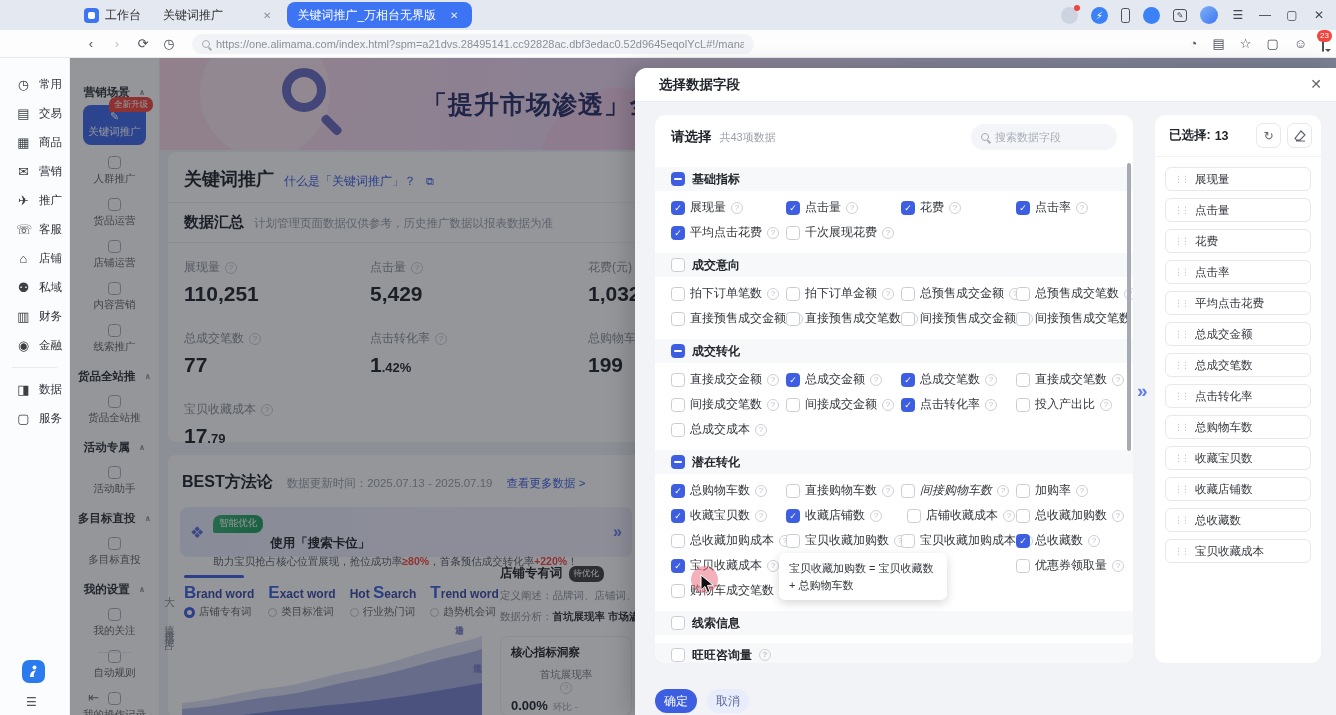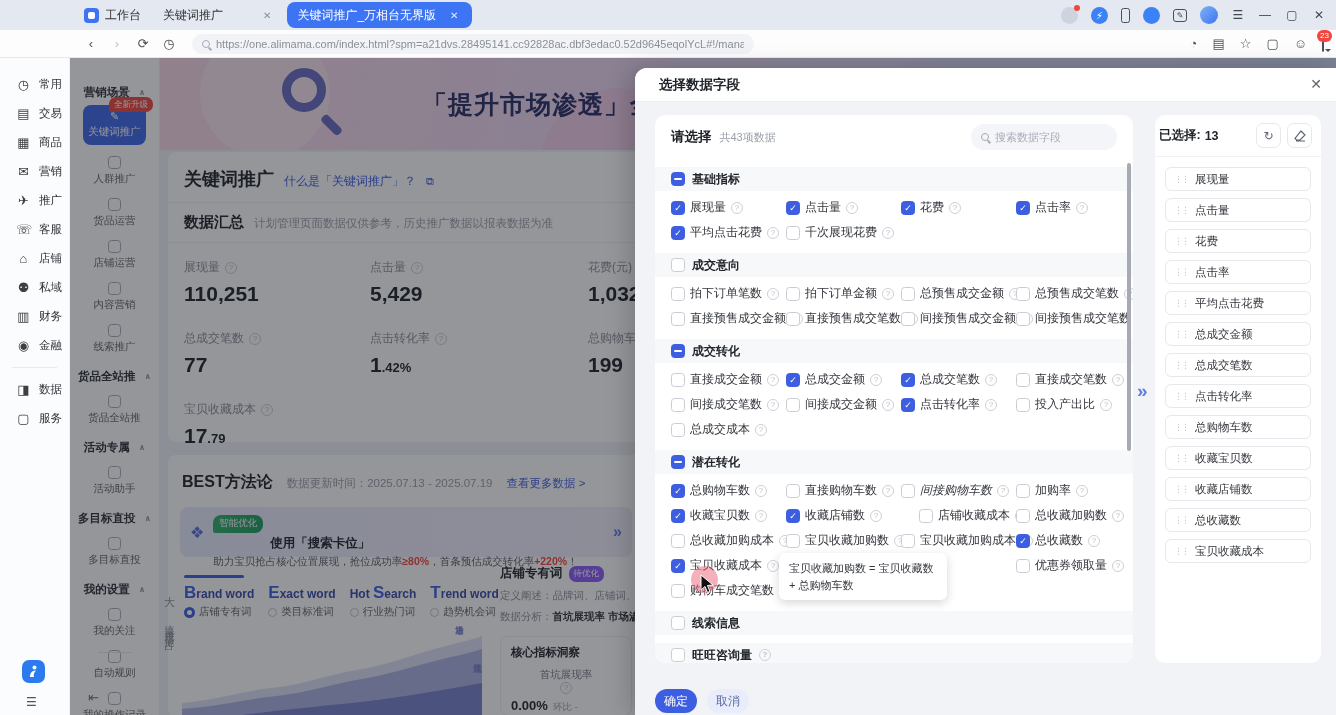--- a/index.html
+++ b/index.html
@@ -102,21 +102,21 @@
   .btab-cn { display:flex; align-items:center; gap:4px; font-size:10.5px; color:#666; margin-top:2px; white-space:nowrap; }
   .radio { width:9px; height:9px; border:1.2px solid #C3C7CF; border-radius:50%; flex:none; }
   .radio.on { width:11px; height:11px; border:3px solid #3D5EE0; }
   .ax-top { position:absolute; left:-4px; top:140px; font-size:11px; color:#8A9097; }
   .ax-label { position:absolute; left:-6px; top:162px; writing-mode:vertical-rl; font-size:10px; color:#8A9097; letter-spacing:3px; }
   .chart { position:absolute; left:14px; top:158px; width:300px; height:102px; }
   .ch-lb { position:absolute; writing-mode:vertical-rl; font-size:8.5px; color:#7A80C9; }
   .mini { position:absolute; left:332px; top:110px; width:136px; }
   .mini-tr { display:flex; align-items:center; gap:6px; }
   .mini-title { font-size:12.5px; font-weight:700; color:#23262B; }
-  .rbadge { background:#8b5cf6; color:#fff; font-size:8.5px; padding:2px 5px; border-radius:7px; }
+  .rbadge { background:#404040; color:#fff; font-size:8.5px; padding:2px 5px; border-radius:7px; }
   .mini-line { font-size:10.5px; color:#8A9097; margin-top:7px; white-space:nowrap; overflow:hidden; width:136px; }
   .mini-strong { color:#33363C; font-weight:700; }
   .insight { position:absolute; left:332px; top:181px; width:132px; height:80px; border:1px solid #ECEEF2; border-radius:8px; background:#fff; padding:8px 10px; }
   .ins-title { font-size:11.5px; font-weight:700; color:#23262B; }
   .ins-lrow { display:flex; align-items:center; gap:0; margin-top:8px;flex-direction:column; }
   .ins-label { font-size:10.5px; color:#777C84; }
   .ins-vrow { display:flex; align-items:baseline; gap:5px; margin-top:4px; }
   .ins-value { font-size:13px; font-weight:700; color:#1F2329; }
   .ins-delta { font-size:9.5px; color:#9AA0A8; }
 
@@ -137,21 +137,21 @@
   .grow { position:relative; height:25px; }
   .gitem { position:absolute; top:0; height:25px; display:flex; align-items:center; gap:5px; }
   .cb { width:14px; height:14px; border:1px solid #C9CCD4; border-radius:3.5px; background:#fff; display:flex; align-items:center; justify-content:center; color:#fff; font-size:9px; flex:none; }
   .cb.on { background:#3D5EE0; border-color:#3D5EE0; }
   .cb.ind { background:#3D5EE0; border-color:#3D5EE0; }
   .cb.ind::after { content:''; width:8px; height:2px; background:#fff; border-radius:1px; }
   .gi-t { font-size:12px; color:#33363C; white-space:nowrap; }
   .qi { width:12px; height:12px; border:1px solid #CDD0D7; border-radius:50%; color:#B9BDC6; font-size:8px; line-height:10px; text-align:center; flex:none; }
   .thumb { position:absolute; right:2px; top:48px; width:4px; height:288px; background:#A6AAB2; border-radius:2px; }
   .panelR { position:absolute; left:520px; top:47px; width:166px; height:548px; background:#fff; border-radius:10px; }
-  .prh { height:42px; display:flex; align-items:center; gap:4px; padding:0 9px 0 4px; border-bottom:1px solid #F1F2F5; }
+  .prh { height:42px; display:flex; align-items:center; gap:4px; padding:0 9px 0 14px; border-bottom:1px solid #F1F2F5; }
   .pr-title, .pr-count { font-size:12.5px; font-weight:700; color:#1F2329; }
   .pr-btns { margin-left:auto; display:flex; gap:6px; }
   .ibtn { width:25px; height:25px; border:1px solid #E7E8EC; border-radius:7px; display:flex; align-items:center; justify-content:center; color:#5F6470; font-size:12px; background:#fff; }
   #selected-list { padding:10px 10px 0; }
   .pill { height:24px; border:1px solid #E7E8EC; border-radius:6px; display:flex; align-items:center; gap:7px; padding:0 8px; margin-bottom:7px; background:#fff; }
   .drag { color:#C2C6CE; font-size:9px; letter-spacing:-2px; }
   .pill-t { font-size:11.5px; color:#33363C; }
   .expand { position:absolute; left:502px; top:312px; color:#5C7BE8; font-size:19px; font-weight:700; }
   .okbtn { position:absolute; left:20px; top:621px; width:42px; height:24px; border-radius:12px; background:#3D5EE0; color:#fff; font-size:12px; display:flex; align-items:center; justify-content:center; }
   .cancelbtn { position:absolute; left:72px; top:621px; width:42px; height:24px; border-radius:12px; background:#E9EDFB; color:#5B6B9E; font-size:12px; display:flex; align-items:center; justify-content:center; }
@@ -715,21 +715,21 @@
             <div class="gitem" style="left: 16px;">
               <span class="cb on">✓</span>
               <span class="gi-t">收藏宝贝数</span>
               <span class="qi">?</span>
             </div>
             <div class="gitem" style="left: 131px;">
               <span class="cb on">✓</span>
               <span class="gi-t">收藏店铺数</span>
               <span class="qi">?</span>
             </div>
-            <div class="gitem" style="left: 258px; padding-left: 6px;">
+            <div class="gitem" style="left: 246px; padding-left: 6px;">
               <span class="cb"></span>
               <span class="gi-t">店铺收藏成本</span>
               <span class="qi">?</span>
             </div>
             <div class="gitem" style="left: 361px; font-family: Liberation Mono, monospace;">
               <span class="cb"></span>
               <span class="gi-t">总收藏加购数</span>
               <span class="qi">?</span>
             </div>
           </div>

